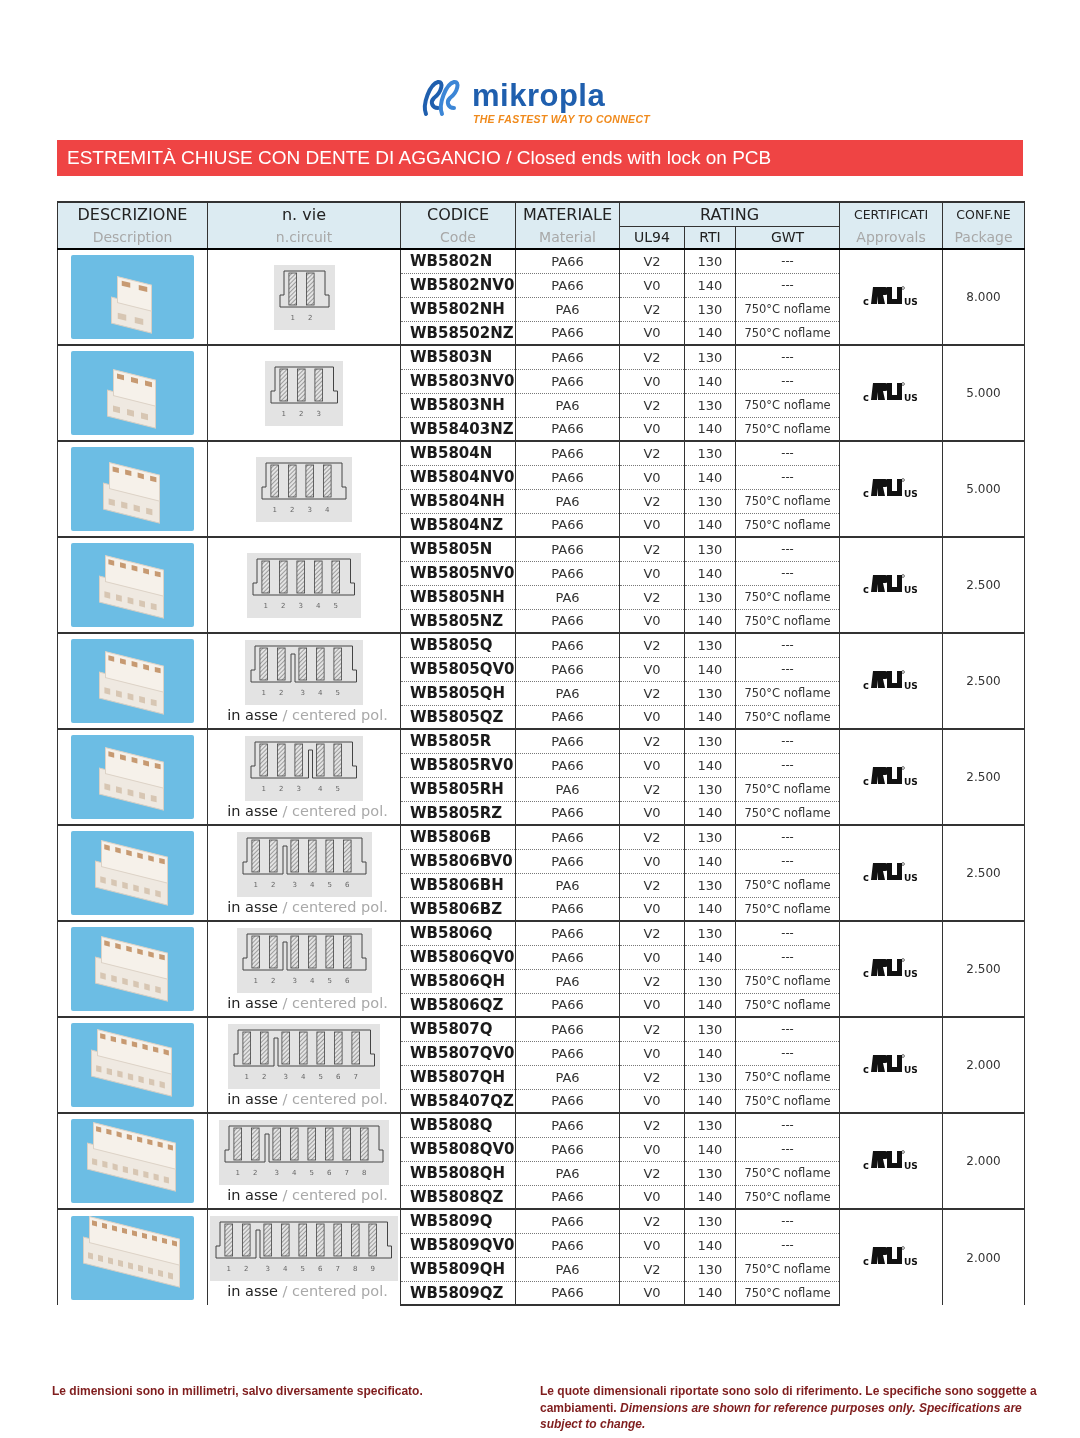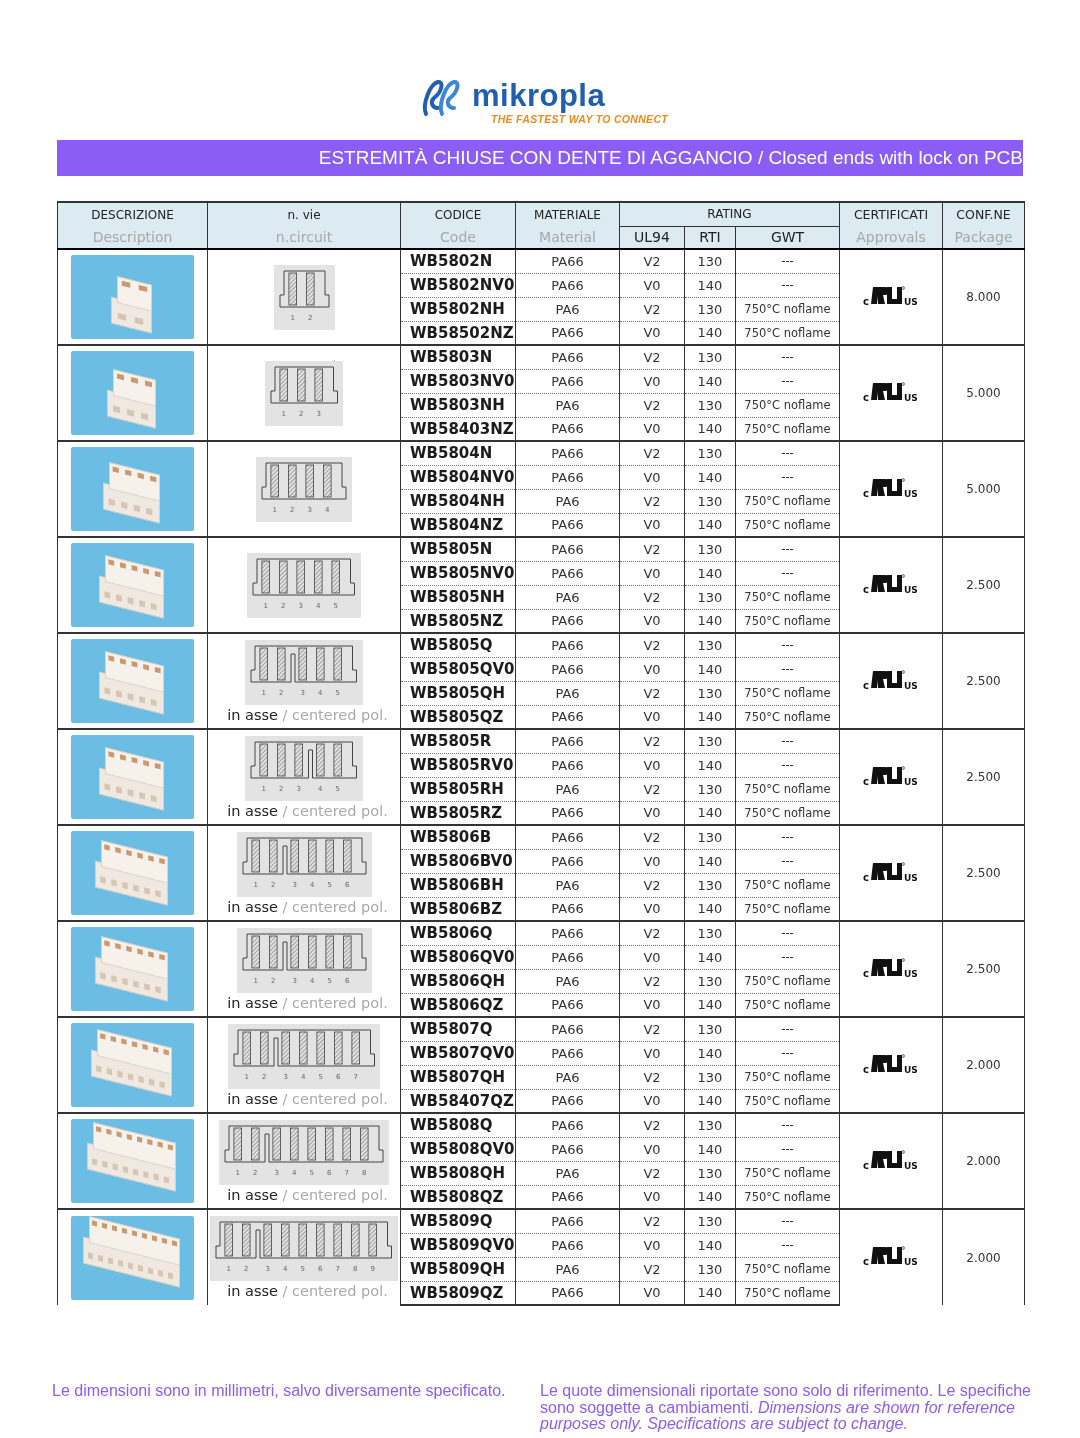--- a/index.html
+++ b/index.html
@@ -2,37 +2,37 @@
 <html><head>
 <meta charset="utf-8">
 <style>
   * { box-sizing: border-box; margin: 0; padding: 0; }
   html, body { width: 1080px; height: 1438px; background: #ffffff; overflow: hidden; }
   body { position: relative; font-family: "DejaVu Sans", sans-serif; color: #222; }
 
   .logo { position: absolute; left: 420px; top: 68px; width: 240px; height: 52px; margin-top: 8px; }
   .logo-mark { position: absolute; left: 0; top: 2px; width: 50px; height: 42px; }
   .logo-name { position: absolute; left: 52px; top: 4px; font-family: "Liberation Sans", sans-serif; font-weight: bold; font-size: 31px; color: #1f5fae; letter-spacing: 0.5px; line-height: 32px; }
-  .logo-tag { position: absolute; left: 71px; top: 37px; font-family: "Liberation Sans", sans-serif; font-weight: bold; font-style: italic; font-size: 10.5px; color: #f08a1c; letter-spacing: 0.3px; white-space: nowrap; }
-
-  .banner { position: absolute; left: 57px; top: 140px; width: 966px; height: 36px; background: #8b5cf6; color: #fff; font-family: "Liberation Sans", sans-serif; font-size: 19px; line-height: 36px; padding-left: 4px; white-space: nowrap; text-align: right; }
+  .logo-tag { position: absolute; left: 53px; top: 37px; font-family: "Liberation Sans", sans-serif; font-weight: bold; font-style: italic; font-size: 10.5px; color: #f08a1c; letter-spacing: 0.3px; white-space: nowrap; }
+
+  .banner { position: absolute; left: 57px; top: 140px; width: 966px; height: 36px; background: #ef4444; color: #fff; font-family: "Liberation Sans", sans-serif; font-size: 19px; line-height: 36px; padding-left: 10px; white-space: nowrap; }
 
   table.spec { position: absolute; left: 57px; top: 201px; width: 967px; border-collapse: collapse; table-layout: fixed; font-family: "DejaVu Sans", sans-serif; }
   table.spec col.c-desc { width: 150px; }
   table.spec col.c-circ { width: 193px; }
   table.spec col.c-code { width: 115px; }
   table.spec col.c-mat { width: 104px; }
   table.spec col.c-ul { width: 65px; }
   table.spec col.c-rti { width: 51px; }
   table.spec col.c-gwt { width: 104px; }
   table.spec col.c-cert { width: 103px; }
   table.spec col.c-pkg { width: 82px; }
 
   .hdr th { background: #dcebf2; font-weight: normal; text-align: center; border-left: 1.5px solid #333; border-right: 1.5px solid #333; }
-  .hdr1 th { height: 24px; font-size: 12px; color: #222; border-top: 2px solid #333; vertical-align: middle; }
+  .hdr1 th { height: 24px; font-size: 16px; color: #222; border-top: 2px solid #333; vertical-align: middle; }
   .hdr1 th.small { font-size: 12.5px; }
   .hdr2 th { height: 23px; font-size: 14px; color: #a8a8a8; border-bottom: 2px solid #000000; }
   .hdr2 th.sub { color: #222; border-top: 1px solid #333; }
   .hdr1 th.rating { border-bottom: 1px solid #333; }
 
   td { border-left: 1.5px solid #333; border-right: 1.5px solid #333; text-align: center; vertical-align: middle; height: 24px; font-size: 13px; color: #333; padding: 0; }
   tr.first td { border-top: 2px solid #333; }
   tr.sub td.row-cell { border-top: 1px dotted #777; }
   tr.last td { border-bottom: 2px solid #333; }
   td.code { text-align: left; padding-left: 9px; font-weight: bold; font-size: 15px; color: #1b1b1b; }
@@ -43,21 +43,21 @@
   .photo svg { position: absolute; left: 0; top: 0; }
 
   .diagram-wrap { display: flex; flex-direction: column; align-items: center; justify-content: center; }
   .diagram { background: #e3e3e3; position: relative; }
   .pol-caption { font-size: 14.5px; margin-top: 2px; white-space: nowrap; }
   .pol-it { color: #222; margin-left: 7px; }
   .pol-en { color: #a9a9a9; }
 
   .ul-mark { display: inline-flex; align-items: flex-end; gap: 1px; }
 
-  .footer { position: absolute; top: 1383px; font-family: "Liberation Sans", sans-serif; font-size: 16px; color: #8b5cf6; line-height: 16.5px; }
+  .footer { position: absolute; top: 1383px; font-family: "Liberation Sans", sans-serif; font-size: 12px; color: #7f1d1d; line-height: 16.5px; font-weight: bold; }
   .footer.left { left: 52px; width: 460px; }
   .footer.right { left: 540px; width: 500px; }
   .footer .it { font-style: italic; }
 </style>
 </head>
 <body>
 
 <div class="logo">
   <svg class="logo-mark" viewBox="0 0 50 42" width="50" height="42">
     <path d="M6 36 C2 26, 10 6, 18 4 C24 3, 22 14, 14 20 C10 24, 12 30, 18 30" fill="none" stroke="#1f5fae" stroke-width="4" stroke-linecap="round"></path>

